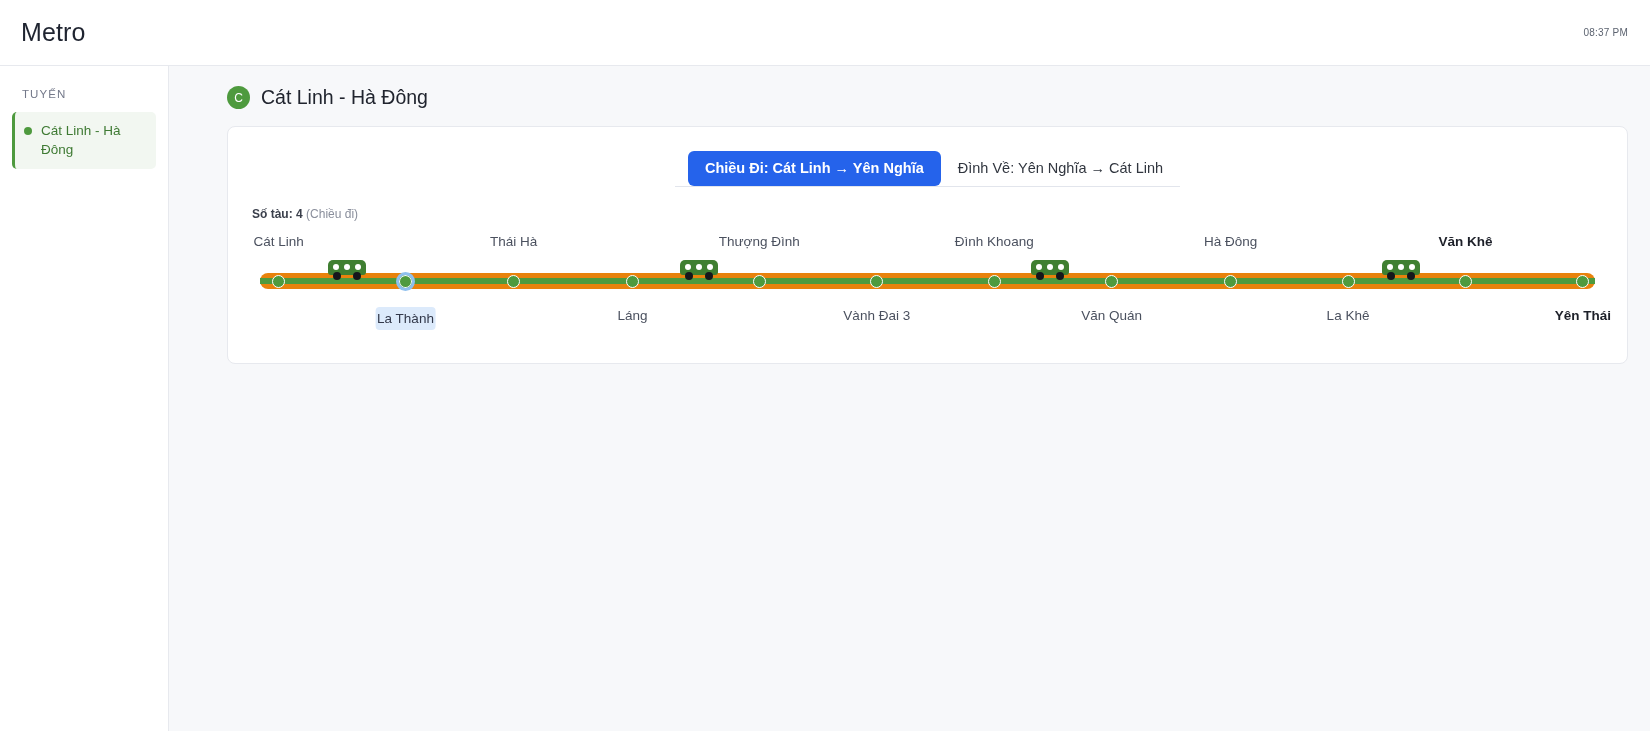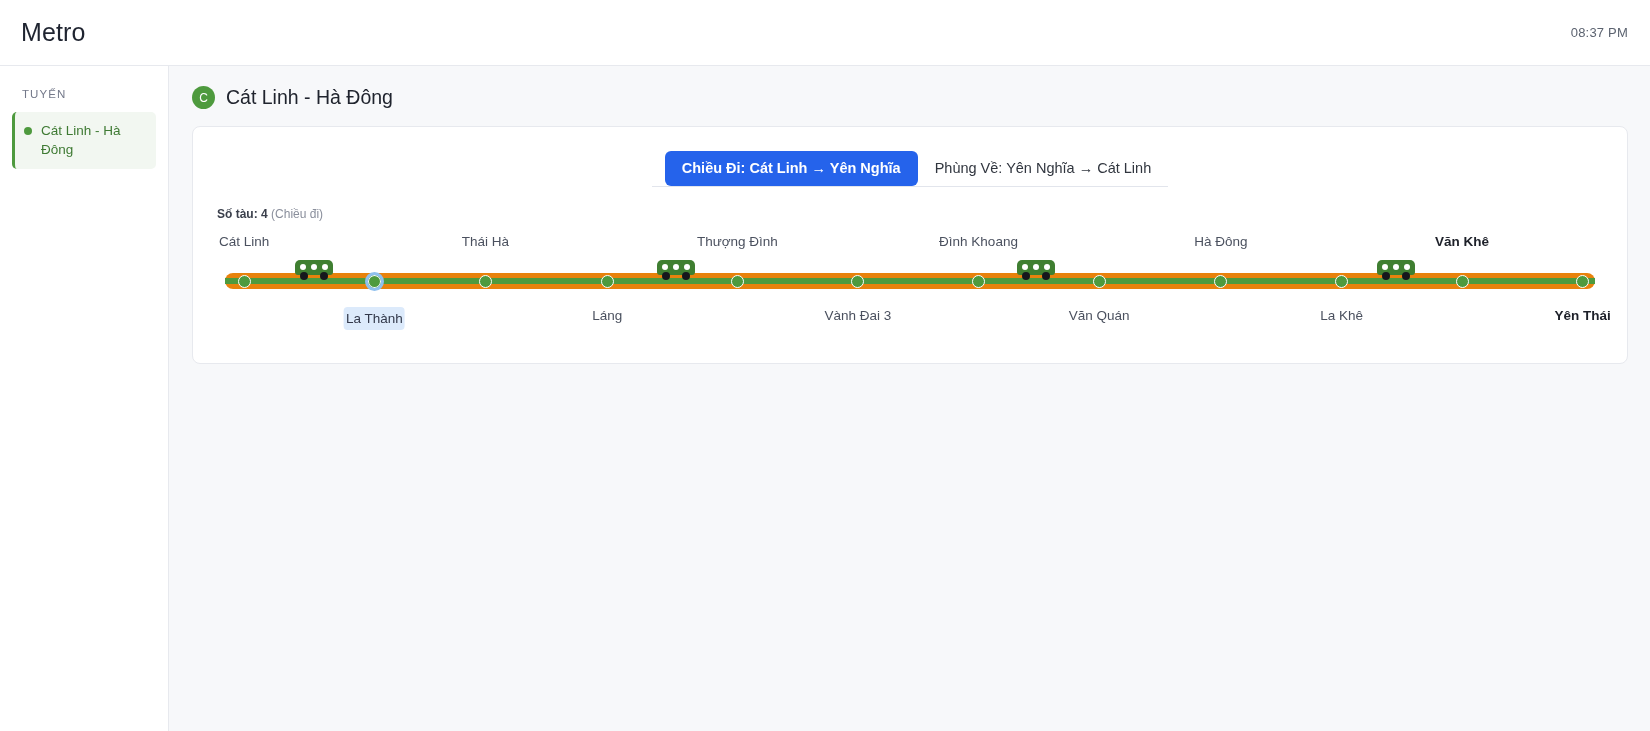--- a/index.html
+++ b/index.html
@@ -21,27 +21,27 @@
     justify-content: space-between;
     padding: 0 22px 0 21px;
   }
   .app-title {
     font-size: 25px;
     color: #1f2430;
     font-weight: 400;
     letter-spacing: .1px;
   }
   .clock {
-    font-size: 13px;
+    font-size: 10px;
     color: #5c6370;
     letter-spacing: .2px;
   }
 
   
-  .shell { display: flex; height: 665px; }
+  .shell { display: flex; height: 665px; gap: 35px; }
 
   .sidebar {
     width: 169px;
     background: #ffffff;
     border-right: 1px solid #e7e9ee;
     padding: 22px 0 0 0;
     flex: 0 0 169px;
   }
   .sidebar-inner { padding: 0 12px; }
   .sidebar-heading {
@@ -270,21 +270,21 @@
     <div class="page-head">
       <span class="line-badge">C</span>
       <span class="page-title">Cát Linh - Hà Đông</span>
     </div>
 
     <div class="panel">
 
       <div class="tabbar">
         <div class="tabgroup">
           <button class="tab active">Chiều Đi: Cát Linh → Yên Nghĩa</button>
-          <button class="tab">Phùng Về: Yên Nghĩa → Cát Linh</button>
+          <button class="tab">Đình Về: Yên Nghĩa → Cát Linh</button>
         </div>
       </div>
 
       <div class="traincount">
         <b>Số tàu:</b>
         <b>4</b>
         <span class="muted">(Chiều đi)</span>
       </div>
 
       <div class="trackwrap" id="trackwrap">

